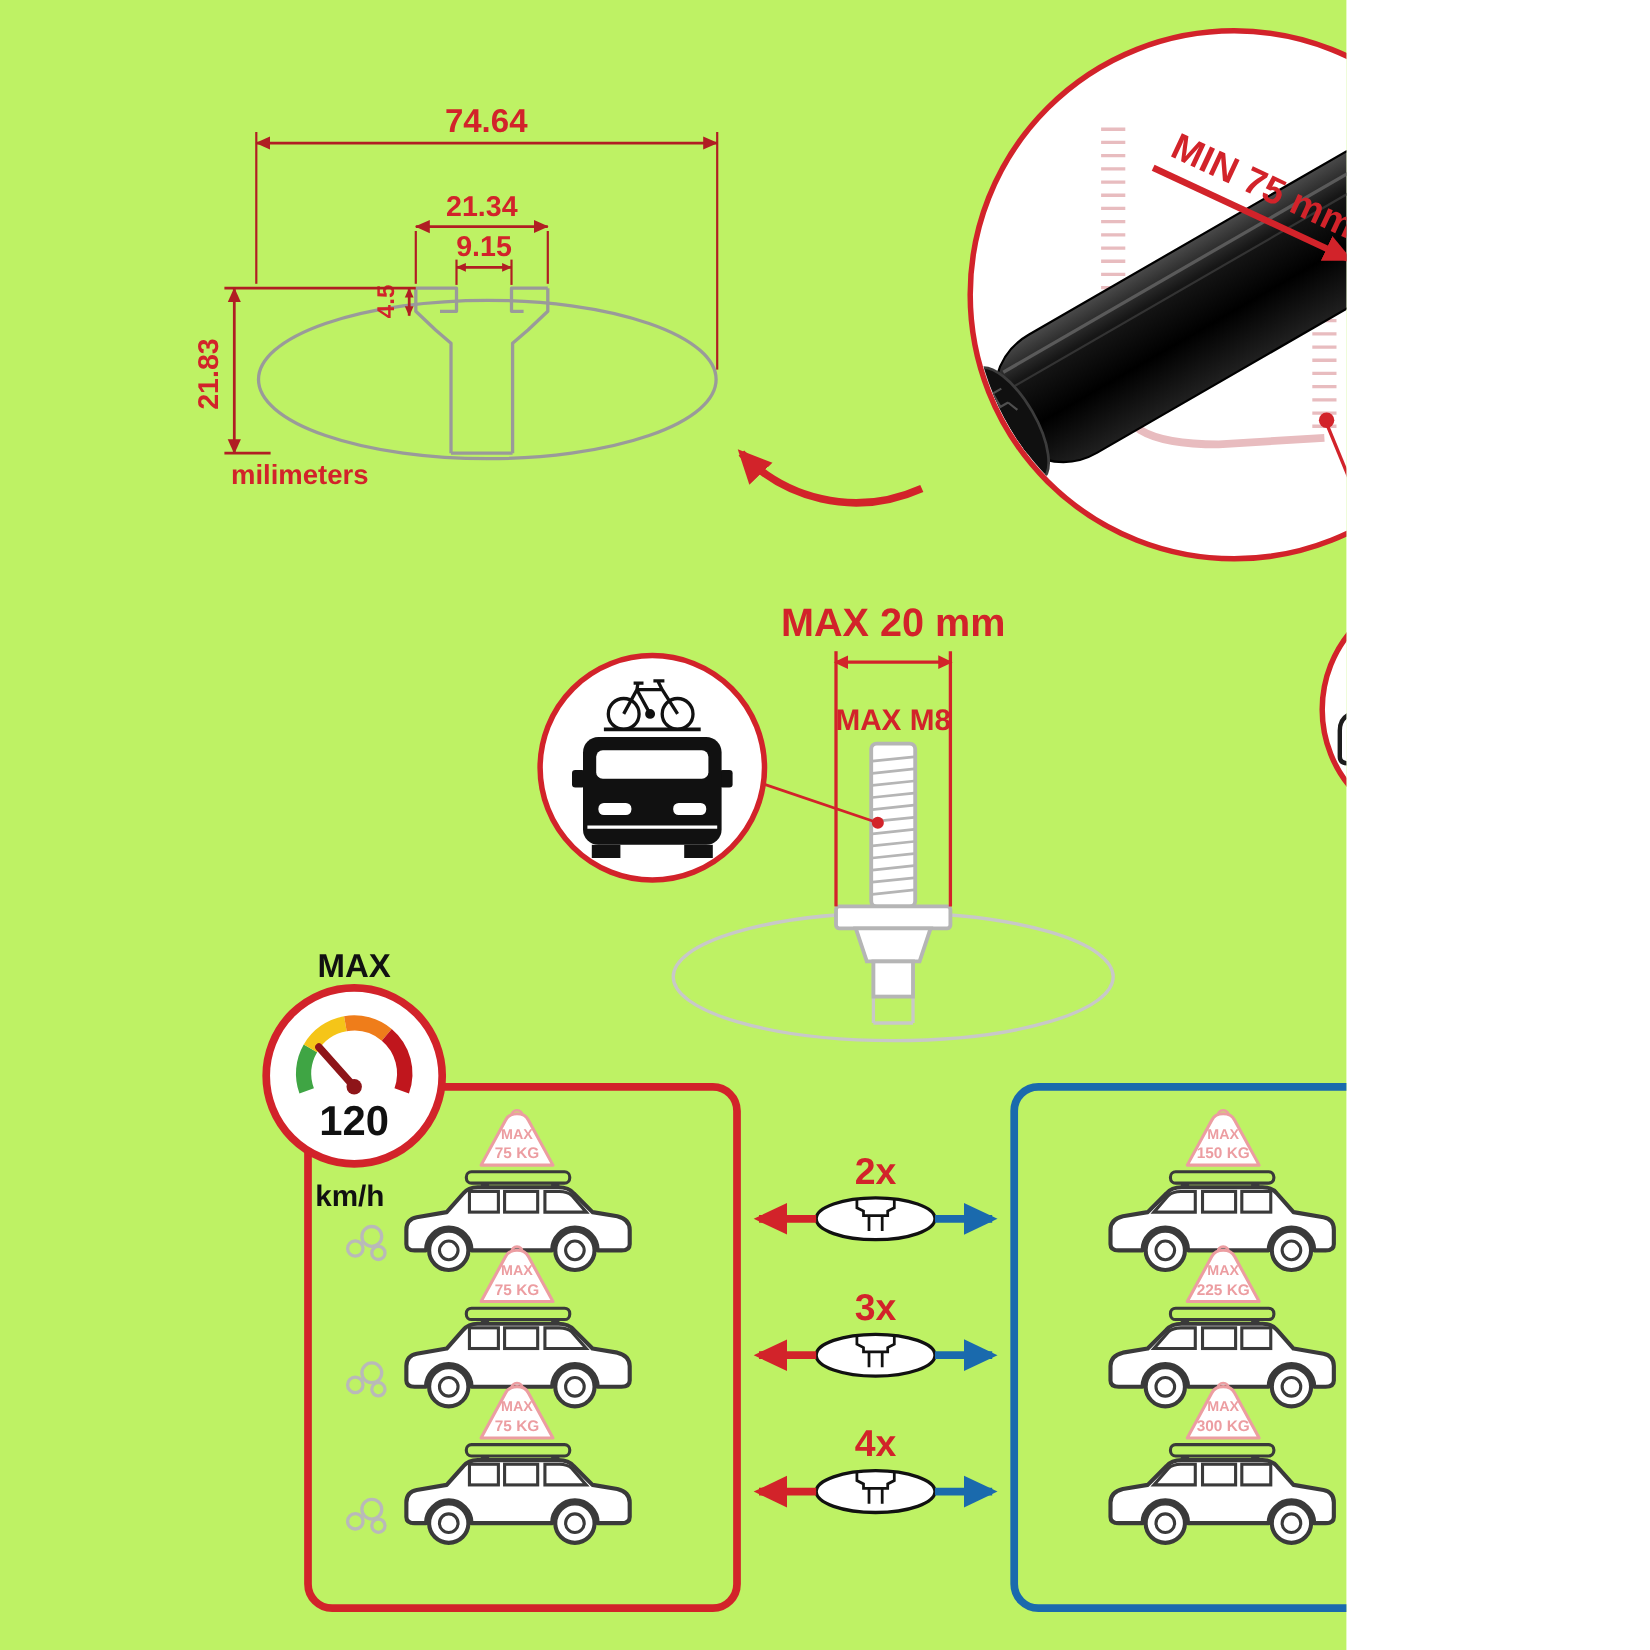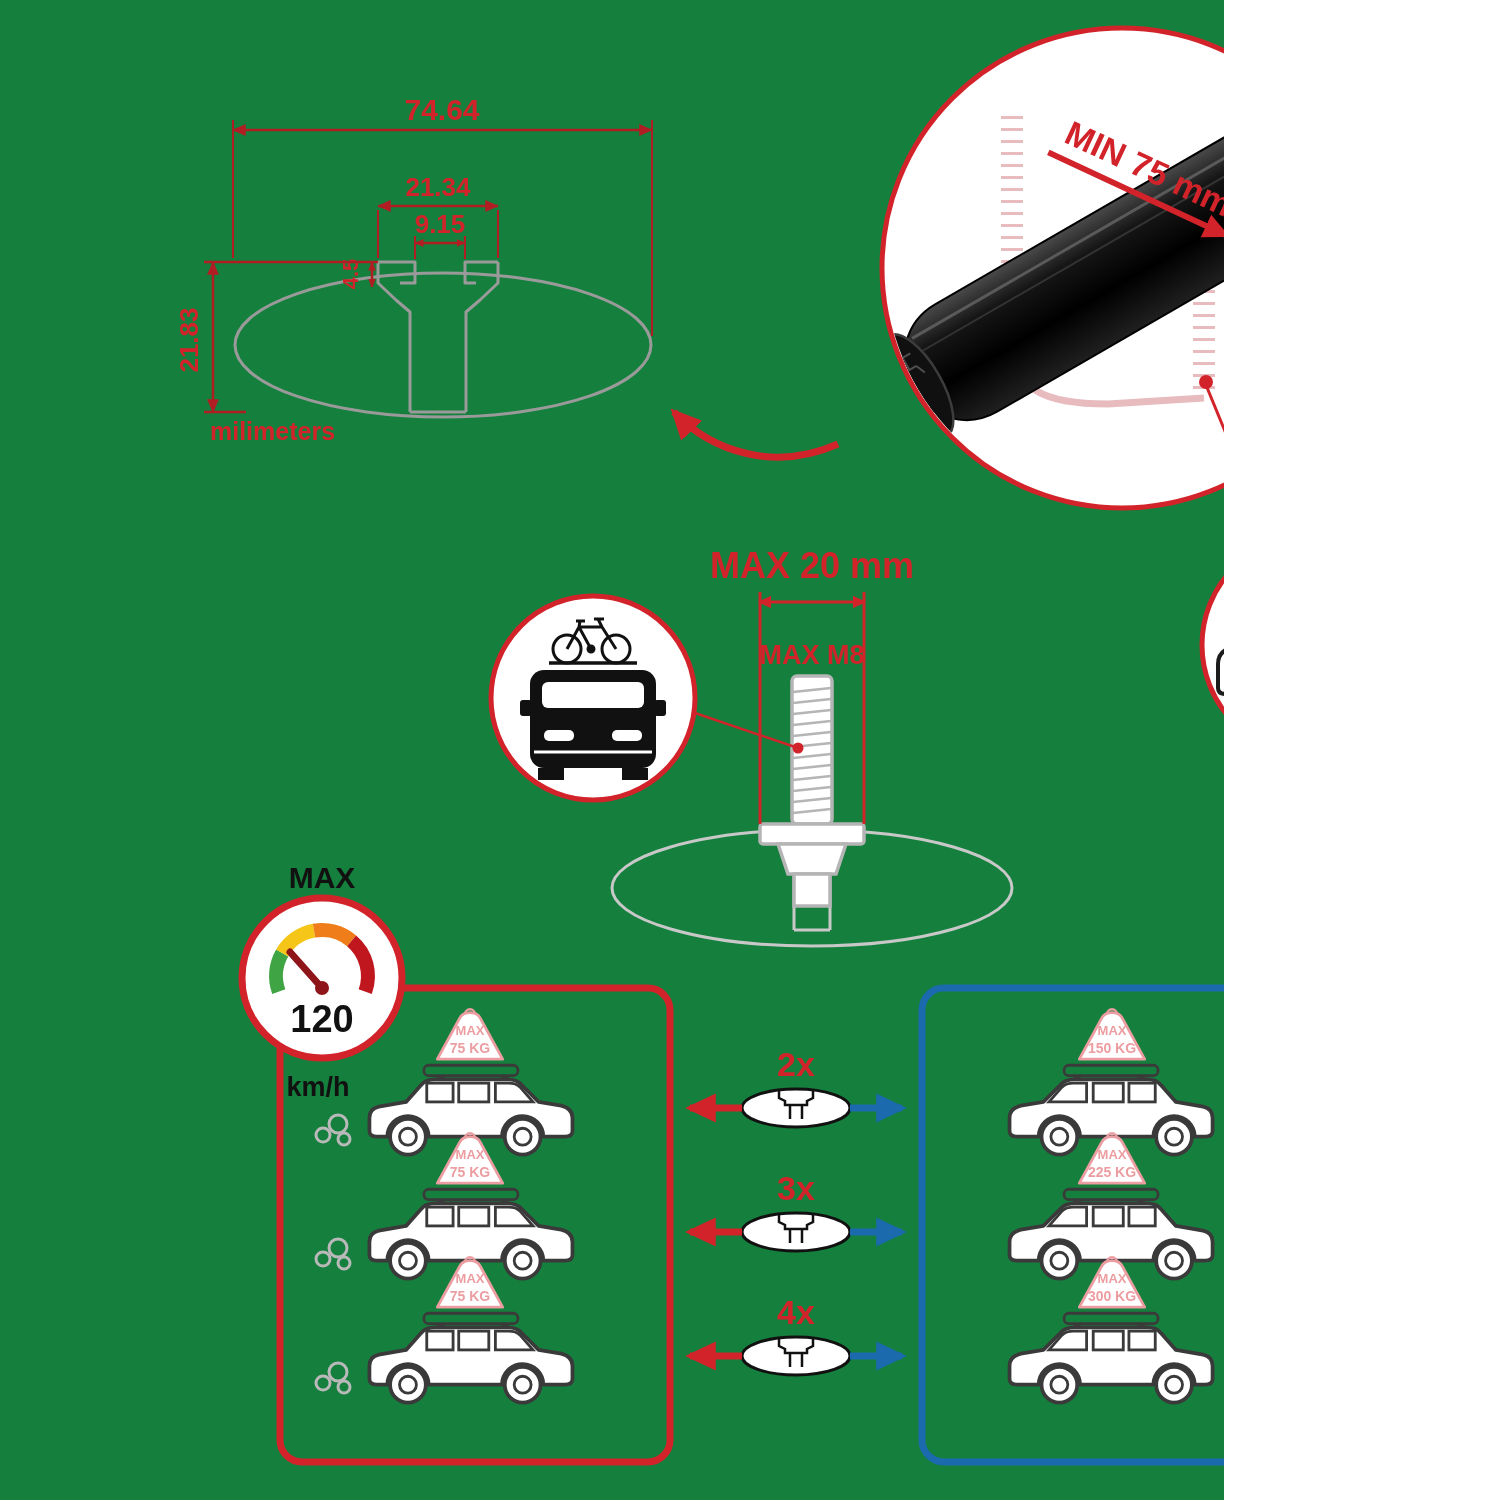--- a/index.html
+++ b/index.html
@@ -1,16 +1,16 @@
 <!DOCTYPE html>
 <html><head>
 <meta charset="utf-8">
 <style>
   html,body{margin:0;padding:0;background:#ffffff;}
-  .canvas{position:relative;width:1224px;height:1500px;background:#15803d;overflow:hidden;}
+  .canvas{position:relative;width:1224px;height:1500px;background:#bef264;overflow:hidden;}
   svg{font-family:"Liberation Sans", sans-serif;}
   .t-red{fill:#d2232a;font-weight:bold;}
   .t-pink{fill:#ec9da1;font-weight:bold;}
   .t-black{fill:#111111;font-weight:bold;}
   .t-white{fill:#ffffff;font-weight:bold;}
   .dimline{stroke:#b01e23;stroke-width:2.5;fill:none;}
   .extline{stroke:#b01e23;stroke-width:2;fill:none;}
   .sketch{stroke:#9a9a9a;stroke-width:3;fill:none;}
   .ghost{stroke:#c8c8c8;stroke-width:3;fill:none;}
   .boltline{stroke:#b5b5b5;stroke-width:3.5;fill:#ffffff;}

